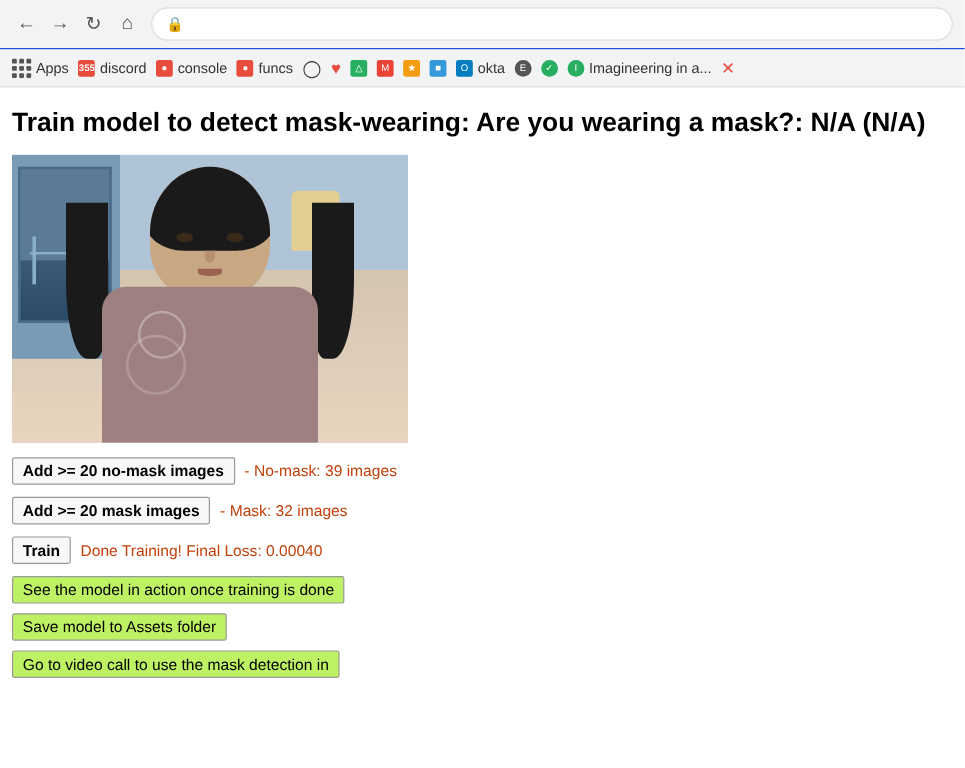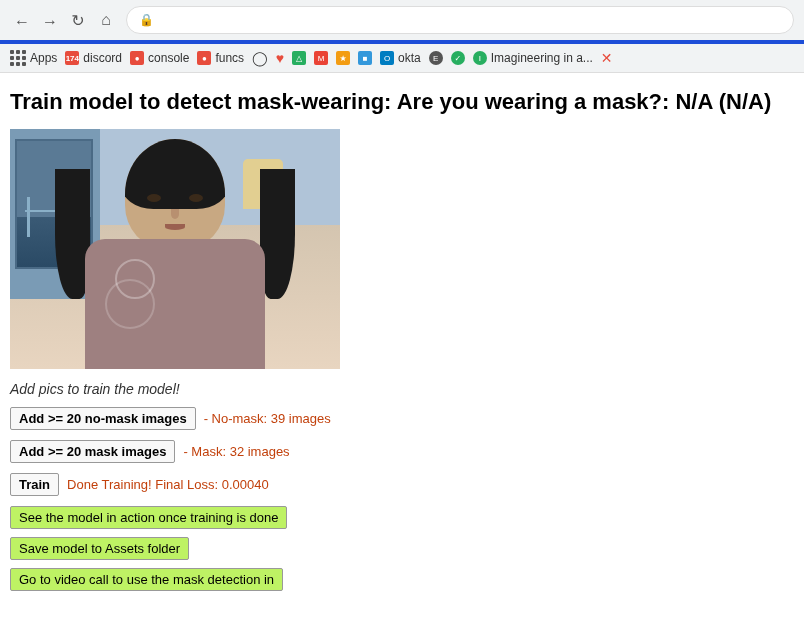--- a/index.html
+++ b/index.html
@@ -70,21 +70,21 @@
       color: #333;
     }
 
     .bookmarks-bar {
       display: flex;
       align-items: center;
       padding: 4px 10px;
       gap: 8px;
       height: 32px;
       font-size: 12px;
-      border-top: 4px solid #1d4ed8;
+      border-top: 1px solid #1d4ed8;
       overflow: hidden;
     }
 
     .bookmark-apps {
       display: flex;
       align-items: center;
       gap: 4px;
       cursor: pointer;
       color: #333;
     }
@@ -312,21 +312,21 @@
           <div class="apps-dot"></div>
           <div class="apps-dot"></div>
         <div class="apps-dot"></div>
           <div class="apps-dot"></div>
           <div class="apps-dot"></div>
       </div>
       <span>Apps</span>
     </div>
 
     <div class="bookmark-item">
-      <div class="bookmark-icon bm-242">174</div>
+      <div class="bookmark-icon bm-242">355</div>
       <span>discord</span>
     </div>
 
     <div class="bookmark-item">
       <div class="bookmark-icon bm-console">●</div>
       <span>console</span>
     </div>
 
     <div class="bookmark-item">
       <div class="bookmark-icon bm-funcs">●</div>
@@ -422,21 +422,20 @@
         <div class="person-body">
 
           <div style="position:absolute; top:20px; left:30px; width:40px; height:40px; border:2px solid rgba(255,255,255,0.3); border-radius:50%;"></div>
           <div style="position:absolute; top:40px; left:20px; width:50px; height:50px; border:2px solid rgba(255,255,255,0.2); border-radius:50%;"></div>
         </div>
       </div>
     </div>
   </div>
 
   <div class="actions-section">
-    <p class="instruction-text">Add pics to train the model!</p>
 
     <div class="action-row">
       <button class="action-btn">Add &gt;= 20 no-mask images</button>
       <span class="action-label">- No-mask: 39 images</span>
     </div>
 
     <div class="action-row">
       <button class="action-btn">Add &gt;= 20 mask images</button>
       <span class="action-label">- Mask: 32 images</span>
     </div>

